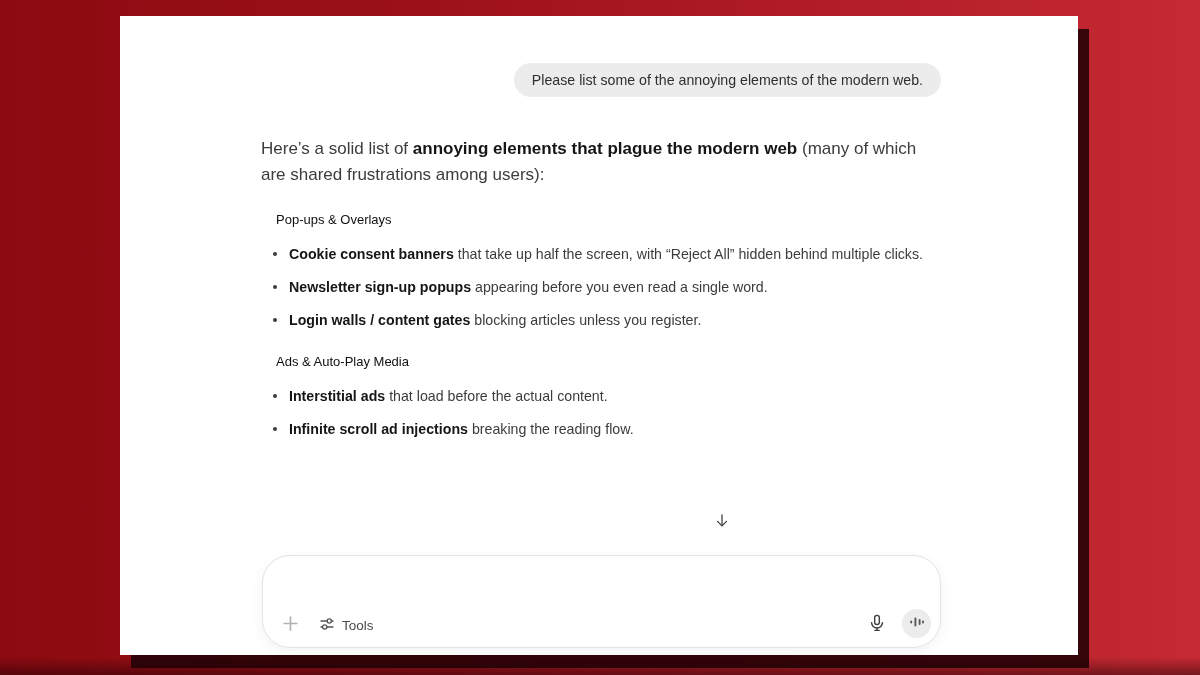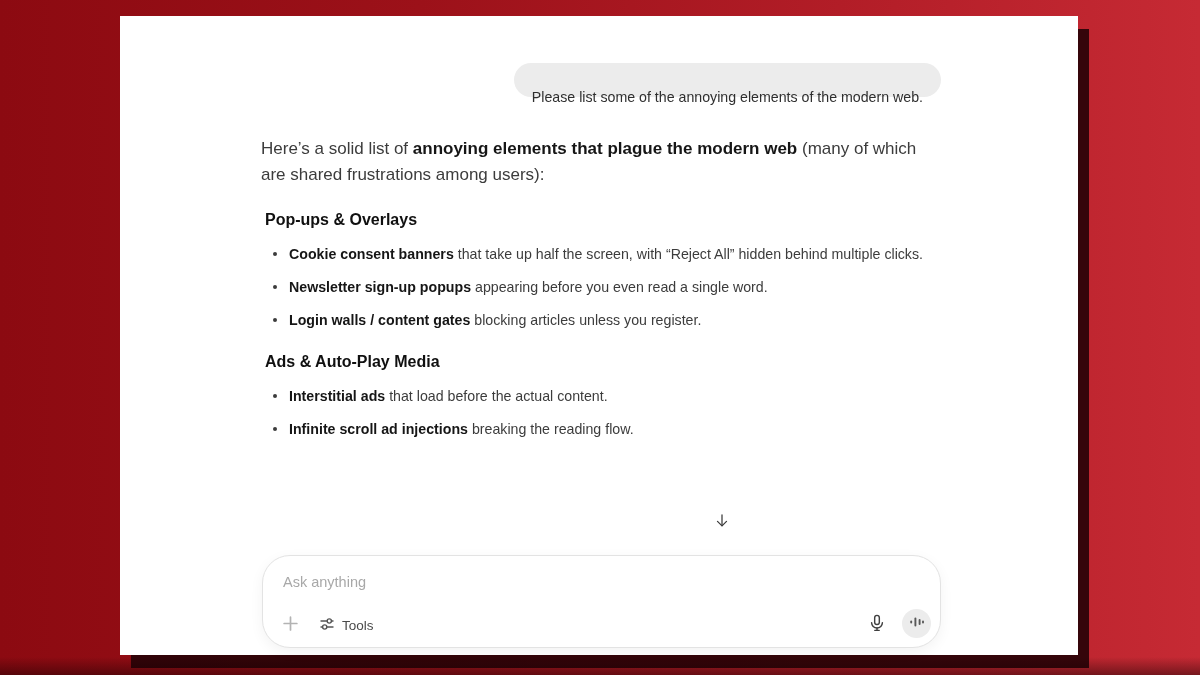--- a/index.html
+++ b/index.html
@@ -17,30 +17,30 @@
   .panel {
     position:absolute; left:120px; top:16px; width:958px; height:639px;
     background:#ffffff;
     box-shadow:11px 13px 0 rgba(42,3,8,0.93);
   }
   .content {
     position:absolute; left:141px; top:0; width:680px; height:100%;
   }
   .user-bubble {
     position:absolute; top:47px; right:0;
-    height:34px; line-height:34px; padding:17px 18px;
+    height:34px; line-height:34px; padding:0 18px;
     background:#ececec; border-radius:18px;
     font-size:14.2px; color:#2f2f2f; white-space:nowrap;
   }
   .assistant { position:absolute; top:120px; left:0; width:100%; color:#3c3c3c; }
   .assistant p.intro { font-size:17px; line-height:26px; margin:0; }
   .assistant strong { font-weight:700; color:#161616; }
   .assistant h3 {
-    font-size:16px; line-height:22px; font-weight:700; color:#101010;
-    margin:21px 0 0 4px;
+    font-size:13px; line-height:22px; font-weight:400; color:#101010;
+    margin:21px 0 0 15px;
   }
   .assistant ul { list-style:none; margin:13px 0 0 0; padding:0; }
   .assistant li {
     position:relative; padding-left:28px; margin-bottom:13px;
     font-size:14.2px; line-height:20px; white-space:nowrap;
   }
   .assistant li::before {
     content:""; position:absolute; left:12px; top:8px;
     width:4px; height:4px; border-radius:50%; background:#3c3c3c;
   }
@@ -104,21 +104,20 @@
   <button class="scroll-down">
     <span>
       <svg width="18" height="18" viewBox="0 0 24 24" fill="none" stroke="#3d3d3d" stroke-width="1.7" stroke-linecap="round" stroke-linejoin="round">
         <path d="M12 4v14"></path>
           <path d="M6 12.5l6 6 6-6"></path>
       </svg>
     </span>
   </button>
 
   <div class="composer">
-    <input class="composer-input" type="text" value="" placeholder="Ask anything" style="">
 
     <button class="icon-btn plus-btn">
       <span>
         <svg width="17" height="17" viewBox="0 0 16 16" fill="none" stroke="#b3b3b3" stroke-width="1.6" stroke-linecap="round">
           <path d="M8 2v12M2 8h12"></path>
         </svg>
       </span>
     </button>
 
     <button class="icon-btn tools-btn">

